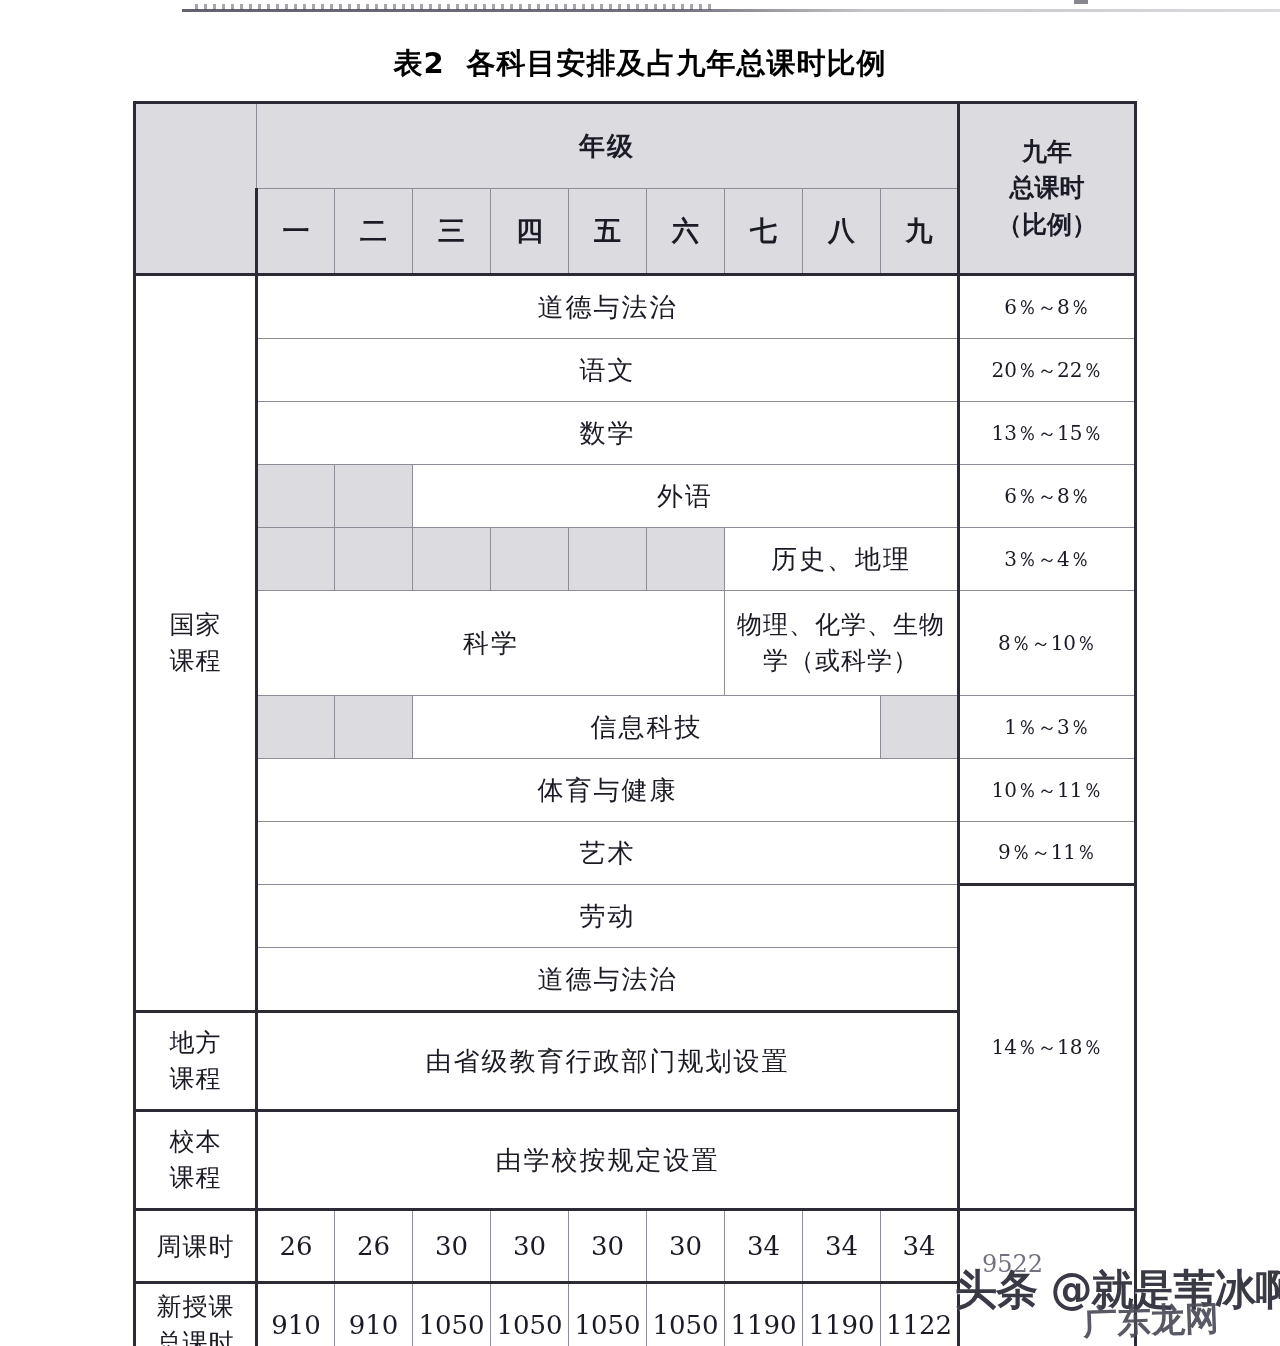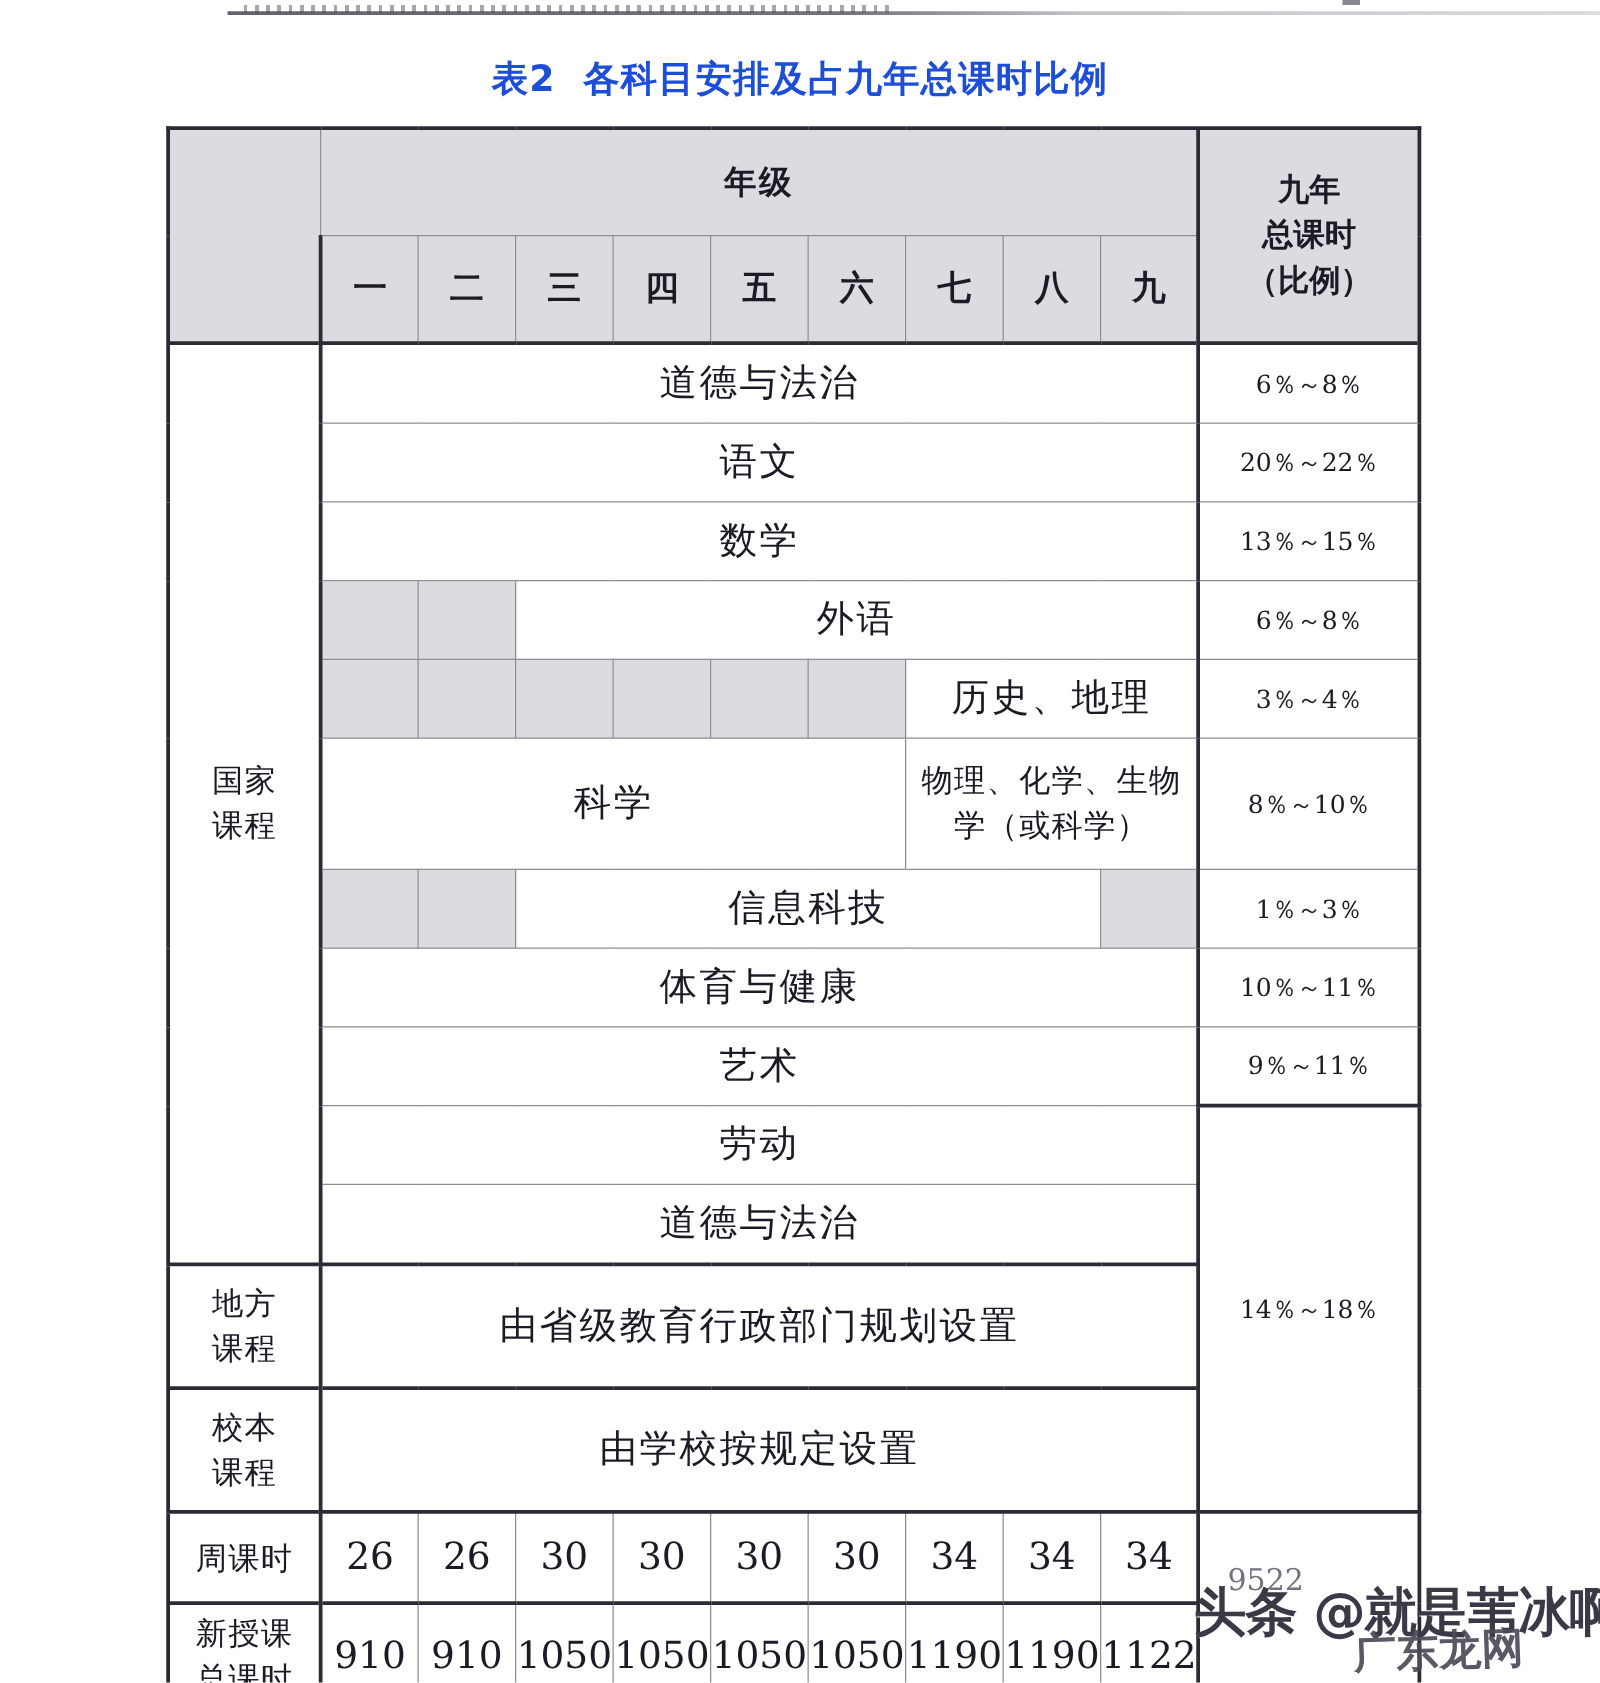--- a/index.html
+++ b/index.html
@@ -67,21 +67,21 @@
 
   .table-title {
     position: absolute;
     left: 0;
     top: 44px;
     width: 1280px;
     text-align: center;
     font-size: 29px;
     font-weight: bold;
     letter-spacing: 1px;
-    color: #1d4ed8;
+    color: #000000;
     font-family: "DejaVu Sans", "Liberation Sans", sans-serif;
   }
   .table-title .title-gap {
     display: inline-block;
     width: 22px;
   }
 
   .grid-table {
     position: absolute;
     left: 133px;
@@ -118,24 +118,24 @@
     letter-spacing: 1px;
   }
   td.pct {
     font-family: "DejaVu Serif", "Liberation Serif", serif;
     font-size: 20px;
     letter-spacing: 0px;
     white-space: nowrap;
   }
   td.num {
     font-family: "DejaVu Serif", "Liberation Serif", serif;
-    font-size: 30px;
+    font-size: 26px;
   }
   td.subject {
-    font-size: 30px;
+    font-size: 26px;
     letter-spacing: 2px;
   }
   td.subject-2line {
     font-size: 25px;
     letter-spacing: 1px;
     line-height: 1.5;
   }
   td.grade-no {
     font-size: 27px;
     font-weight: bold;

